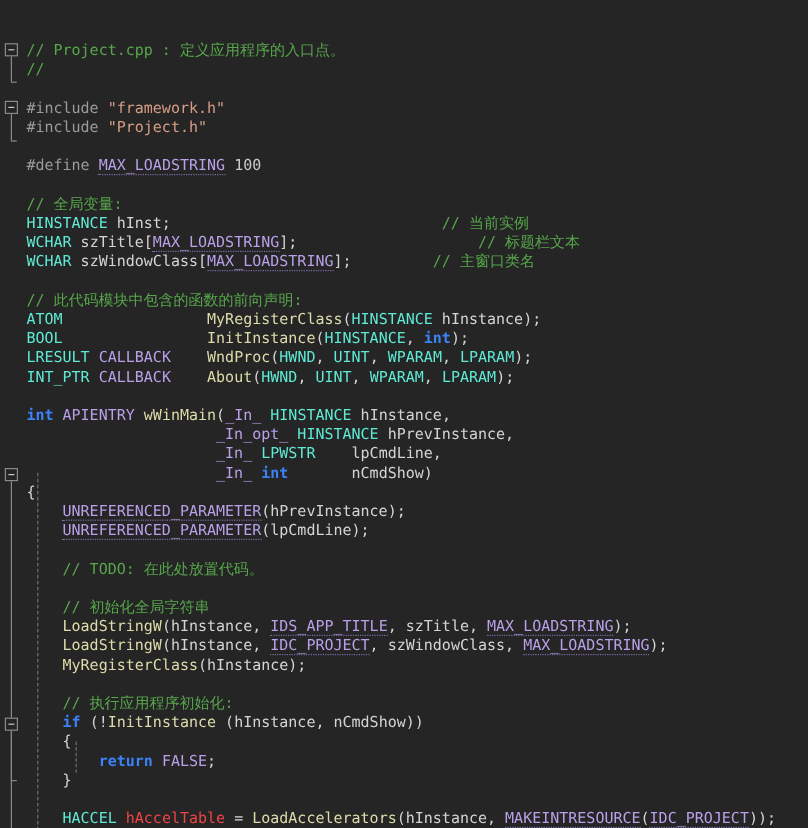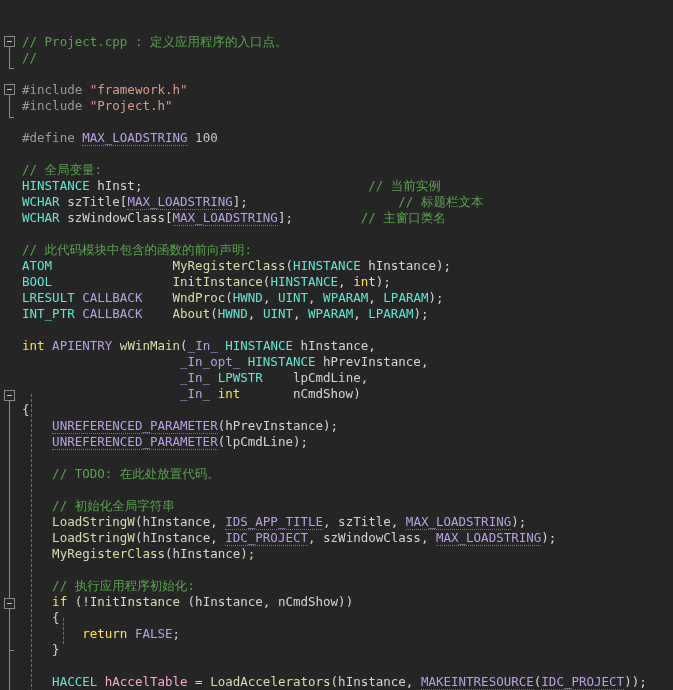--- a/index.html
+++ b/index.html
@@ -44,25 +44,25 @@
     white-space:pre;
     color:#d4d4d4;
   }
   .ln{
     position:absolute;left:0;width:673px;height:16px;
     white-space:pre;
   }
   
   .cm{color:#57a64a;}            
   .ty{color:#5eead4;}            
-  .kw{color:#fde047;}            
+  .kw{color:#3b82f6;font-weight:bold;}            
   .mac{color:#b9a0e8;}           
   .macu{color:#b9a0e8;border-bottom:1px dotted #7a6ea8;}
   .fn{color:#dcdcaa;}            
-  .var{color:#f9a8d4;}           
+  .var{color:#ef4444;}           
   .str{color:#d69d85;}           
   .pp{color:#9b9b9b;}            
   .num{color:#c8c8c8;}
   .pl{color:#d4d4d4;}
 </style>
 </head>
 <body>
 
 <div id="editor">
 

